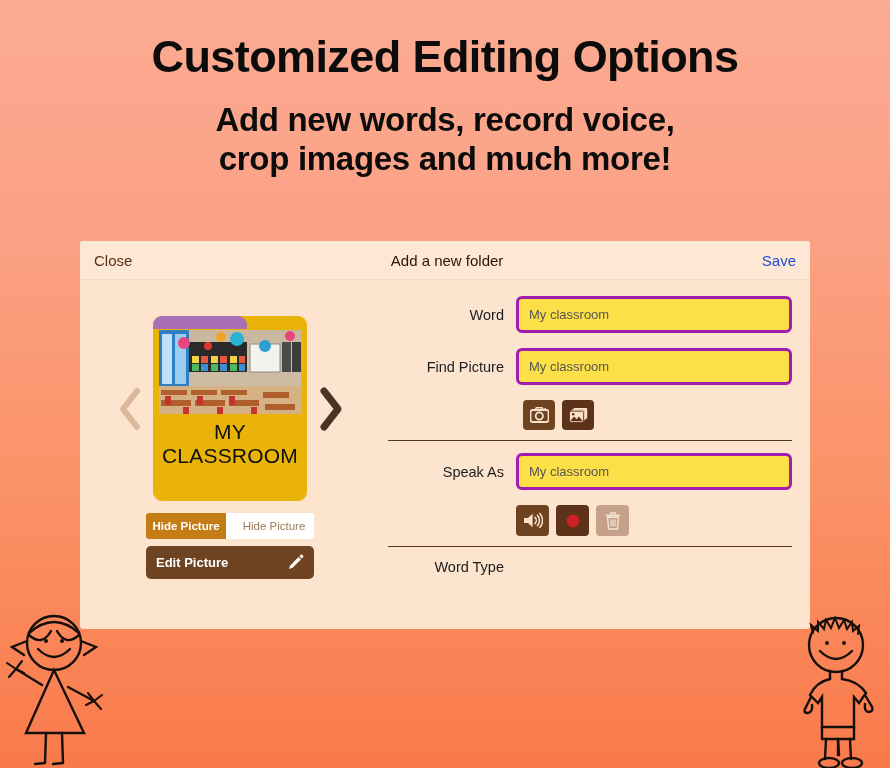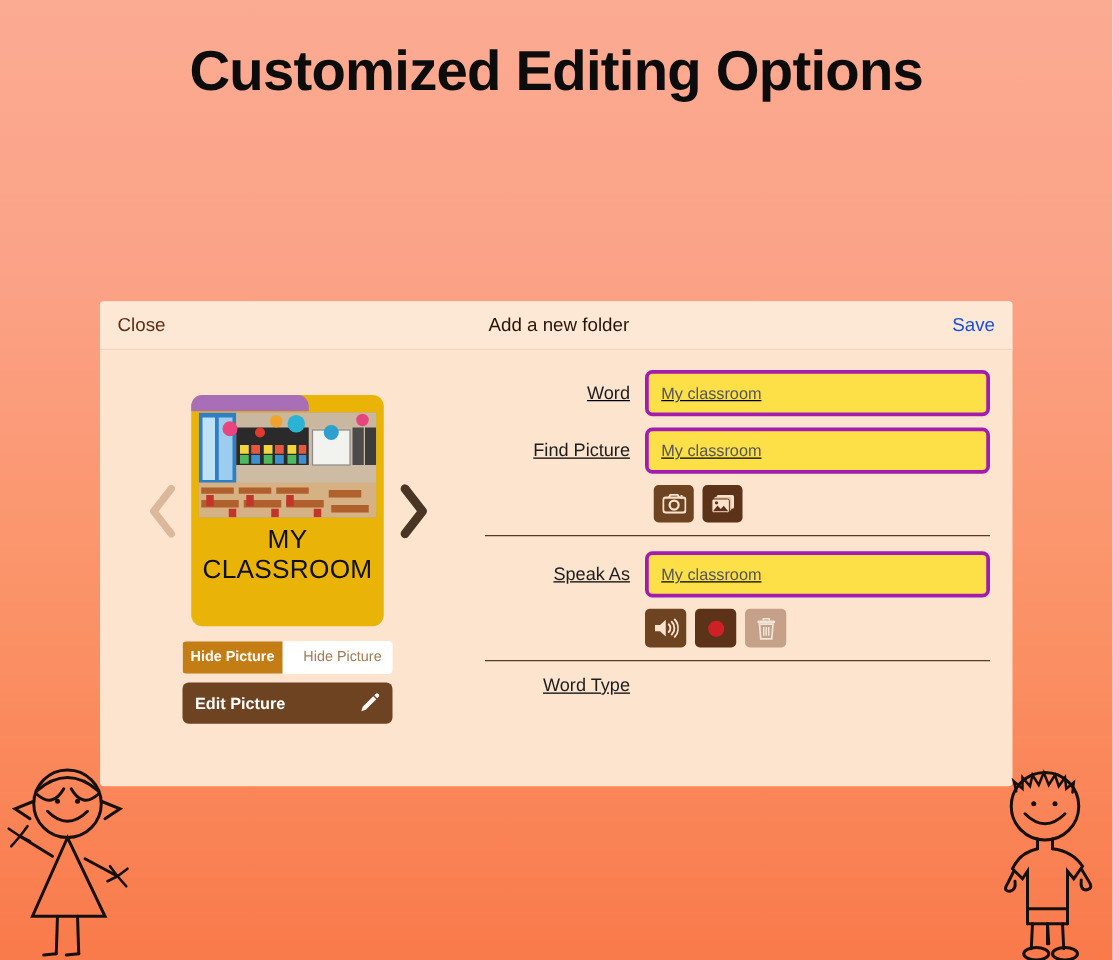--- a/index.html
+++ b/index.html
@@ -39,21 +39,21 @@
   .segbtns{display:flex;margin-top:12px;width:168px;border-radius:3px;overflow:hidden;
     background:#ffffff;}
   .segbtns div{flex:1;text-align:center;padding:7px 0;font-size:11.5px;}
   .seg-on{background:#c47c15;color:#ffffff;font-weight:bold;}
   .seg-off{background:#ffffff;color:#9e7c57;margin-left:8px;}
   .editbtn{margin-top:7px;width:168px;background:#6e4322;border-radius:5px;
     display:flex;align-items:center;padding:8px 10px;box-sizing:border-box;}
   .editbtn span{flex:1;color:#fff;font-size:13px;font-weight:bold;}
   
   .rightcol{flex:1;padding:16px 18px 0 6px;}
-  .row{display:flex;align-items:center;margin-bottom:9px;text-decoration:underline;}
+  .row{display:flex;align-items:center;margin-bottom:15px;}
   .lbl{width:118px;text-align:right;padding-right:12px;color:#1d1d1d;font-size:14.5px;}
   .inp{flex:1;background:#fde047;border:3px solid #a21caf;border-radius:6px;
     padding:8px 10px;color:#555;font-size:13px;box-sizing:border-box;}
   .ctlrow{display:flex;align-items:center;margin-left:130px;margin-bottom:10px;}
   .seg2{display:flex;border-radius:3px;overflow:hidden;}
   .seg2 div{padding:7px 11px;font-size:14px;}
   .s2off{background:#fff;color:#5a4030;}
   .s2on{background:#c47c15;color:#fff;}
   .iconbtn{width:32px;height:30px;border-radius:4px;margin-left:7px;
     display:flex;align-items:center;justify-content:center;}
@@ -69,20 +69,24 @@
   
   .fig{position:absolute;bottom:0;}
   .fig-girl{left:2px;bottom:0;}
   .fig-boy{right:2px;bottom:0;}
 </style>
 </head>
 <body>
 
 <div class="headline">
   <div class="h1">Customized Editing Options</div>
+  <div class="h2">
+    <div>Add new words, record voice,</div>
+    <div>crop images and much more!</div>
+  </div>
 </div>
 
 <div class="panel">
 
   <div class="panel-header">
     <div class="ph-close">Close</div>
     <div class="ph-title">Add a new folder</div>
     <div class="ph-save">Save</div>
   </div>
 

